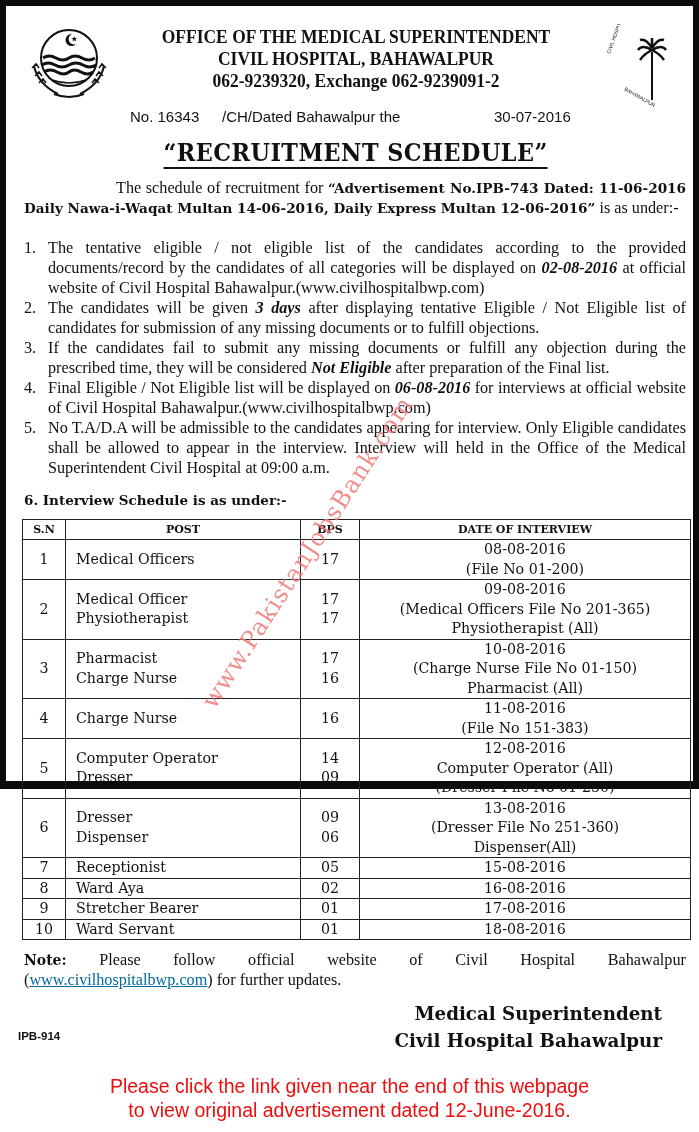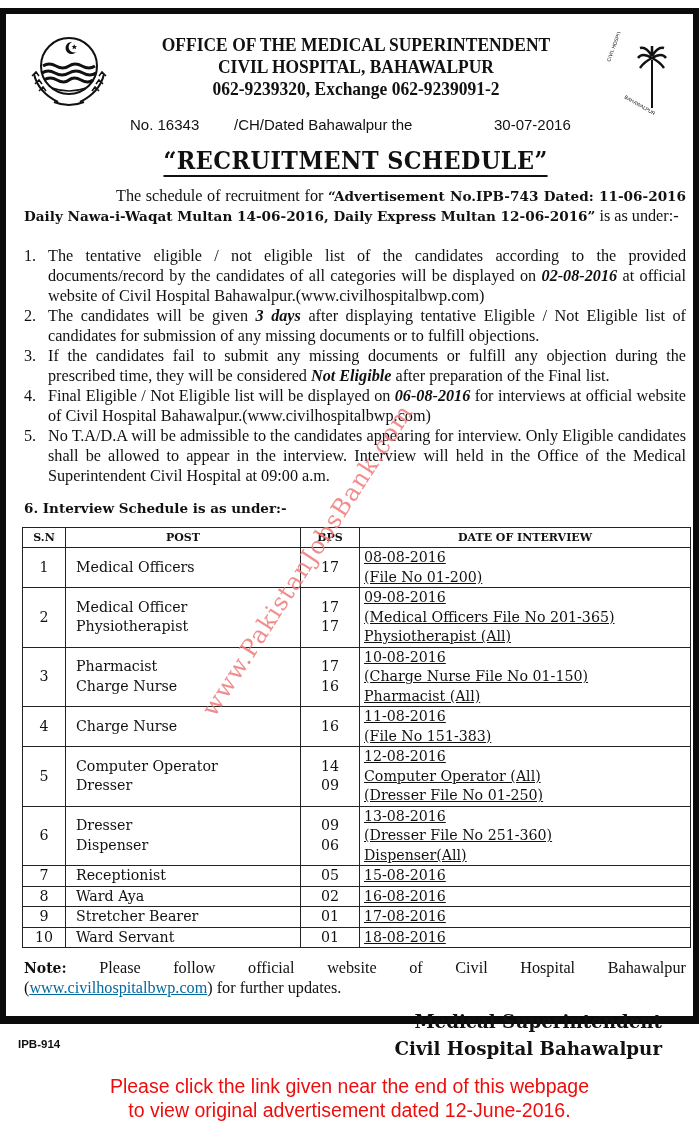--- a/index.html
+++ b/index.html
@@ -1,17 +1,17 @@
 <!DOCTYPE html>
 <html><head>
 <meta charset="utf-8">
 <style>
   html, body { margin:0; padding:0; background:#ffffff; }
   body { width:699px; height:1132px; position:relative; overflow:hidden; font-family:"DejaVu Serif", serif; color:#111; }
-  .frame { position:absolute; left:0; top:0; width:699px; height:1016px; box-sizing:border-box; border:6px solid #0b0b0b; border-top-width:6px; border-bottom-width:8px; background:#fff;margin-top:8px; }
+  .frame { position:absolute; left:0; top:0; width:699px; height:789px; box-sizing:border-box; border:6px solid #0b0b0b; border-top-width:6px; border-bottom-width:8px; background:#fff; }
   .logo-left { position:absolute; left:20px; top:14px; width:86px; height:84px; }
   .logo-right { position:absolute; left:588px; top:18px; width:82px; height:86px; }
   .header { position:absolute; left:120px; top:20px; width:460px; text-align:center; font-family:"Liberation Serif", serif; font-weight:bold; color:#111; }
   .header .l1 { font-size:19px; line-height:22px; letter-spacing:0px; transform:scaleX(0.92); transform-origin:center; }
   .header .l2 { font-size:19px; line-height:22px; transform:scaleX(0.92); }
   .header .l3 { font-size:19px; line-height:22px; transform:scaleX(0.92); }
   .refline { position:absolute; top:102px; font-family:"Liberation Sans", sans-serif; font-size:15px; color:#111; }
   .title { position:absolute; left:0; width:699px; top:132px; text-align:center; font-family:"DejaVu Serif", serif; font-weight:bold; font-size:24px; letter-spacing:0.5px; }
   .title span { border-bottom:2px solid #111; padding-bottom:0px; display:inline-block; transform:scaleX(0.93); }
   .body-text { position:absolute; left:18px; width:662px; font-family:"Liberation Serif", serif; font-size:16.2px; line-height:19.8px; text-align:justify; }
@@ -22,21 +22,21 @@
   ol.points li { position:relative; padding-left:24px; text-align:justify; }
   ol.points li .num { position:absolute; left:0; top:0; }
   .interview-heading { position:absolute; left:18px; top:486px; font-family:"DejaVu Serif", serif; font-weight:bold; font-size:13.5px; }
   table.sched { position:absolute; left:16px; top:513px; width:669px; border-collapse:collapse; font-family:"DejaVu Serif", serif; font-size:14.2px; color:#111; }
   table.sched th, table.sched td { border:1.5px solid #222; padding:0 4px; }
   table.sched th { font-weight:bold; font-size:11px; height:19px; line-height:18px; text-align:center; }
   table.sched td { line-height:19.5px; vertical-align:middle; }
   td.sn { text-align:center; width:34px; }
   td.post { width:220px; padding-left:10px !important; }
   td.bps { text-align:center; width:50px; }
-  td.date { text-align:left;text-decoration:underline; }
+  td.date { text-align:center; }
   .note { position:absolute; left:18px; top:944px; width:662px; font-family:"Liberation Serif", serif; font-size:16.2px; line-height:20px; }
   .note .row1 { display:flex; justify-content:space-between;text-align:right; }
   .note .row1 b { font-family:"DejaVu Serif", serif; font-size:14px; }
   .note a { color:#0369a1; text-decoration:underline;text-align:center; }
   .sign { position:absolute; left:356px; top:994px; width:300px; text-align:right; font-family:"DejaVu Serif", serif; font-weight:bold; font-size:19px; line-height:27px; }
   .sign div { transform:scaleX(0.96); transform-origin:right; }
   .ipb { position:absolute; left:12px; top:1024px; font-family:"Liberation Sans", sans-serif; font-weight:bold; font-size:11.5px; }
   .promo { position:absolute; left:0; top:1074px; width:699px; text-align:center; font-family:"Liberation Sans", sans-serif; font-size:19.5px; line-height:24px; color:#ee0d0d; }
   .watermark { position:absolute; left:165px; top:380px; font-family:"DejaVu Serif", serif; font-size:24px; color:#f07a7a; opacity:0.85; transform:rotate(-57deg); transform-origin:left top; white-space:nowrap; pointer-events:none; letter-spacing:1px; top:692px; left:190px; }
 </style>
@@ -74,21 +74,21 @@
       <path d="M58 24 q6 -10 12 -8"></path>
       <path d="M58 26 q-8 4 -12 10"></path>
       <path d="M58 26 q8 4 12 10"></path>
       <path d="M58 24 l0 -10"></path>
     </g>
     <text x="16" y="30" font-size="5" font-family="Liberation Sans, sans-serif" fill="#111" transform="rotate(-70 16 30)">CIVIL HOSPITAL</text>
     <text x="30" y="66" font-size="5" font-family="Liberation Sans, sans-serif" fill="#111" transform="rotate(30 30 66)">BAHAWALPUR</text>
   </svg>
 
   <div class="refline" style="left:124px;">No. 16343</div>
-  <div class="refline" style="left:228px;">/CH/Dated Bahawalpur the</div>
+  <div class="refline" style="left:216px;">/CH/Dated Bahawalpur the</div>
   <div class="refline" style="left:488px;">30-07-2016</div>
 
   <div class="title"><span>“RECRUITMENT SCHEDULE”</span></div>
 
   <div class="body-text intro">
     <span class="indent"></span><span>The schedule of recruitment for</span>
     <b class="adv">“Advertisement No.IPB-743 Dated: 11-06-2016 Daily Nawa-i-Waqat Multan 14-06-2016, Daily Express Multan 12-06-2016”</b>
     <span>is as under:-</span>
   </div>
 

